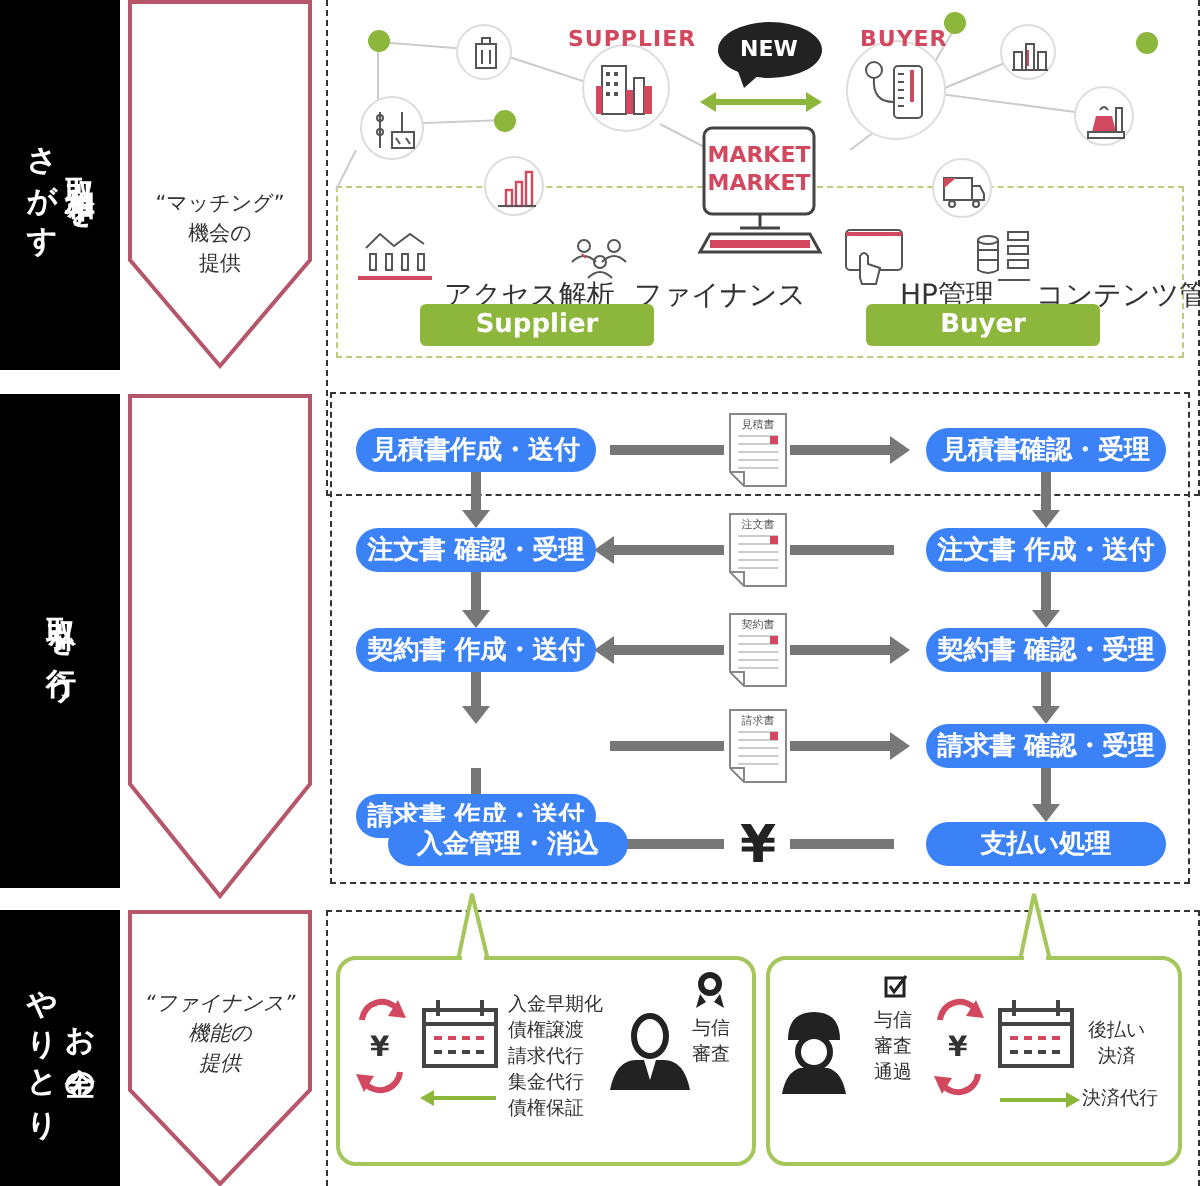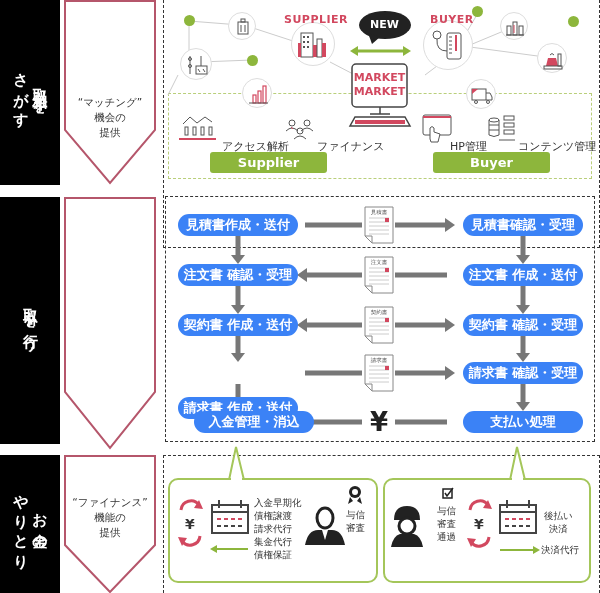--- a/index.html
+++ b/index.html
@@ -14,35 +14,35 @@
   #sb3 { top: 455px; height: 138px; }
 
   .chevron { position: absolute; left: 64px; width: 92px; }
   .chevron svg { position: absolute; left: 0; top: 0; width: 100%; height: 100%; }
   .chevron .txt { position: absolute; left: 0; right: 0; text-align: center; font-size: 10.5px; line-height: 15px; color: #333; white-space: pre-line; }
   #ch1 { top: 0; height: 185px; }
   #ch1 .txt { top: 52px; margin-top: 43px; }
   #ch2 { top: 197px; height: 253px; }
   #ch2 .txt { top: 88px; }
   #ch3 { top: 455px; height: 138px; }
-  #ch3 .txt { top: 40px; }
+  #ch3 .txt { top: 40px; font-style: italic; }
 
   .dash-box { position: absolute; border: 1.5px dashed #333; }
   #box1 { left: 163px; top: 0; width: 437px; height: 248px; border-top: none; }
   #box2 { left: 165px; top: 196px; width: 430px; height: 246px; }
   #box3 { left: 163px; top: 455px; width: 437px; height: 138px; border-bottom: none; }
 
   .inner-dash { position: absolute; left: 168px; top: 93px; width: 424px; height: 86px; border: 1px dashed #b9cf7a; }
 
   .pill { position: absolute; height: 22px; border-radius: 11px; background: #3b82f6; color: #fff; font-size: 13px;
     display: flex; align-items: center; justify-content: center; font-weight: bold; }
   .green-btn { position: absolute; height: 21px; border-radius: 3px; background: #8db63c; color: #fff; font-weight: bold; font-size: 13px;
     display: flex; align-items: center; justify-content: center; }
 
-  .lbl { position: absolute; font-size: 11px; color: #333; white-space: nowrap; }
+  .lbl { position: absolute; font-size: 14px; color: #333; white-space: nowrap; }
   .red-title { position: absolute; font-size: 11px; font-weight: bold; color: #d2485f; letter-spacing: 0.5px; }
 
   .circle { position: absolute; border: 1px solid #ddd; border-radius: 50%; background: #fff; }
   .dot { position: absolute; width: 11px; height: 11px; border-radius: 50%; background: #8db63c; }
 
   .fin-box { position: absolute; border: 2px solid #a4c65a; border-radius: 10px; background: #fff; }
   .fin-txt { position: absolute; font-size: 9.5px; line-height: 13px; color: #333; white-space: pre-line; text-align: center; }
 
   svg.overlay { position: absolute; left: 0; top: 0; width: 600px; height: 593px; pointer-events: none; }
 </style>

